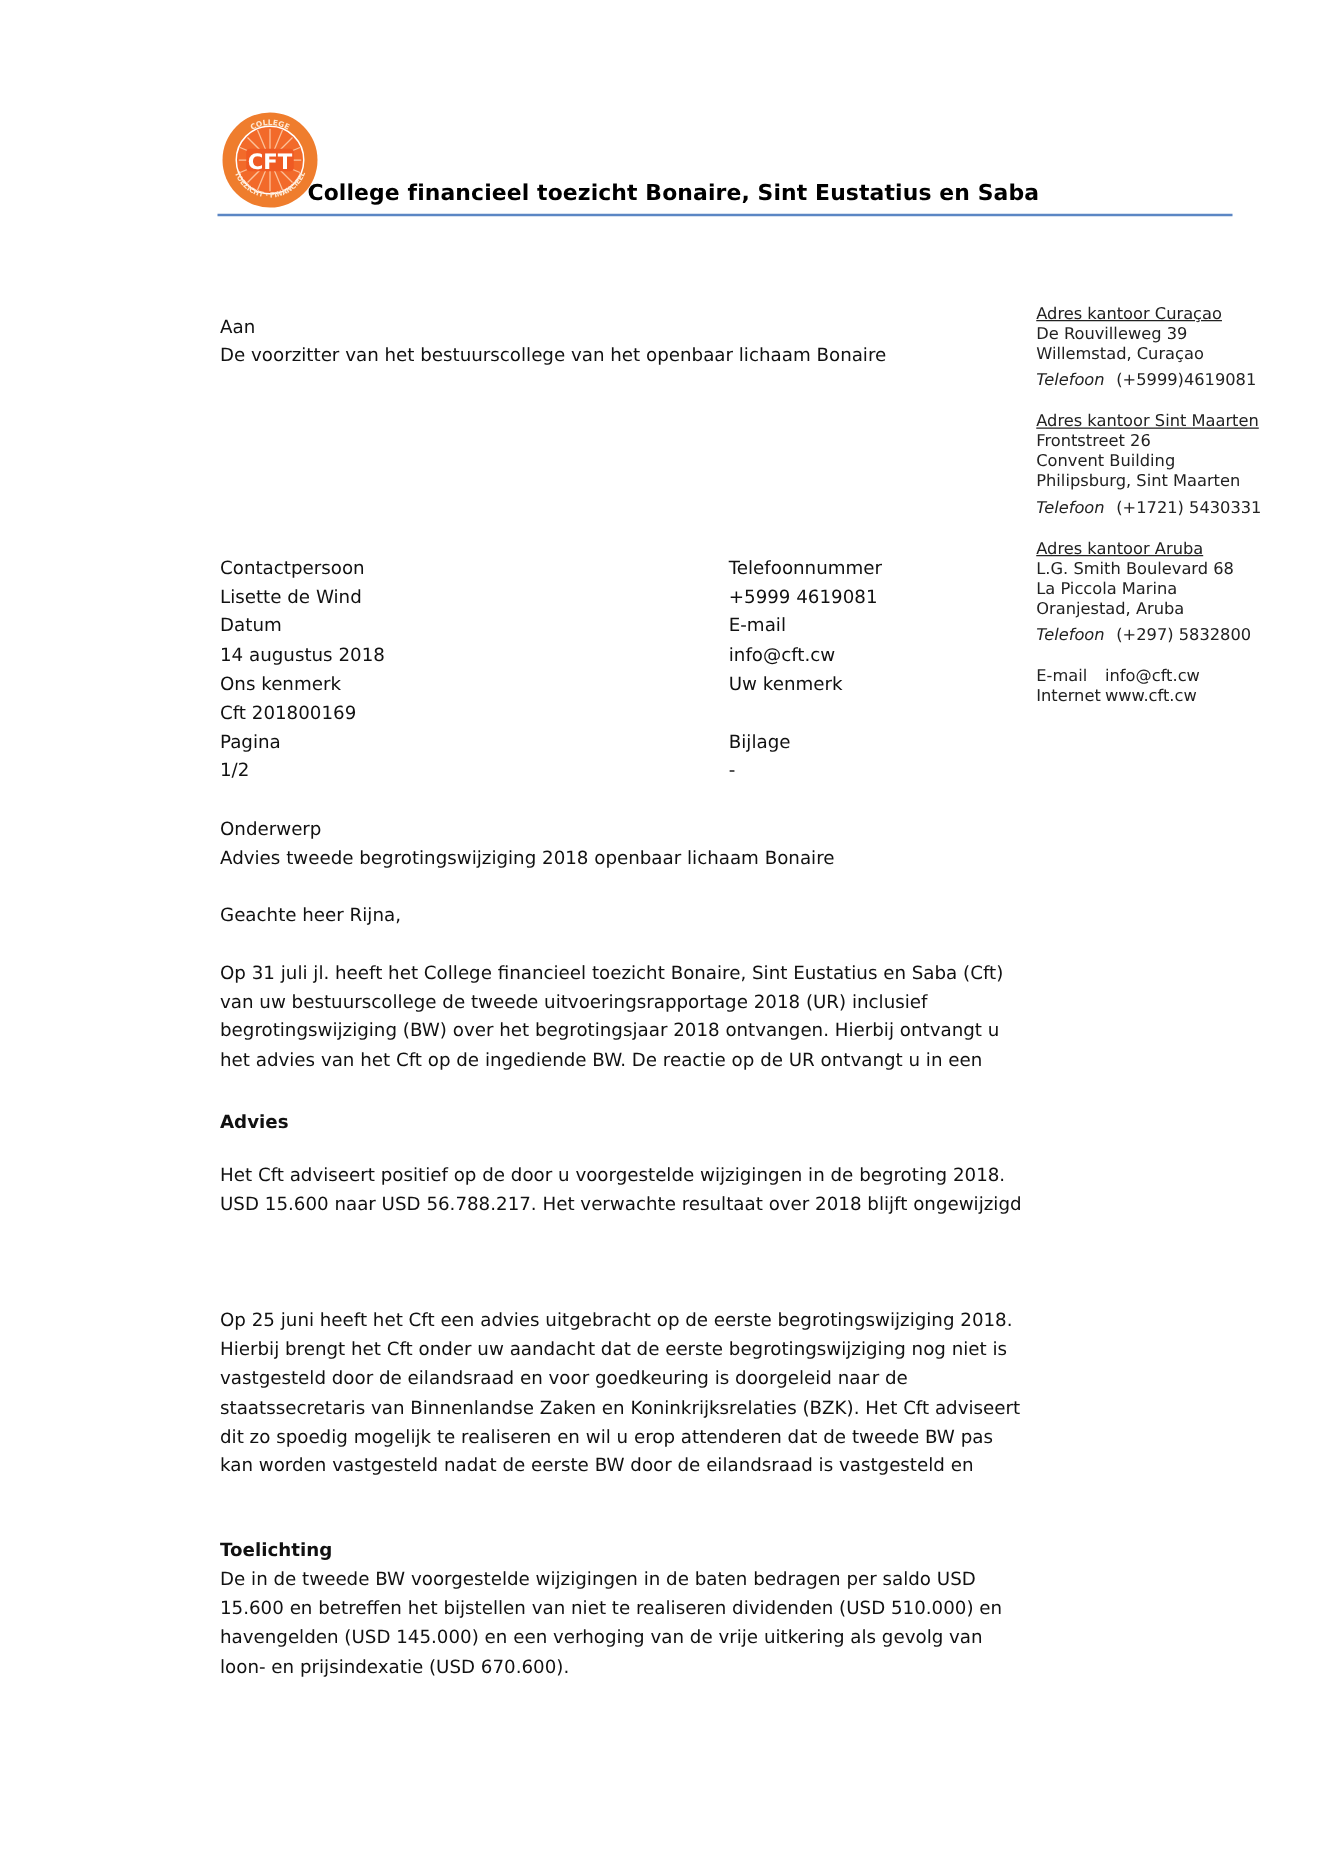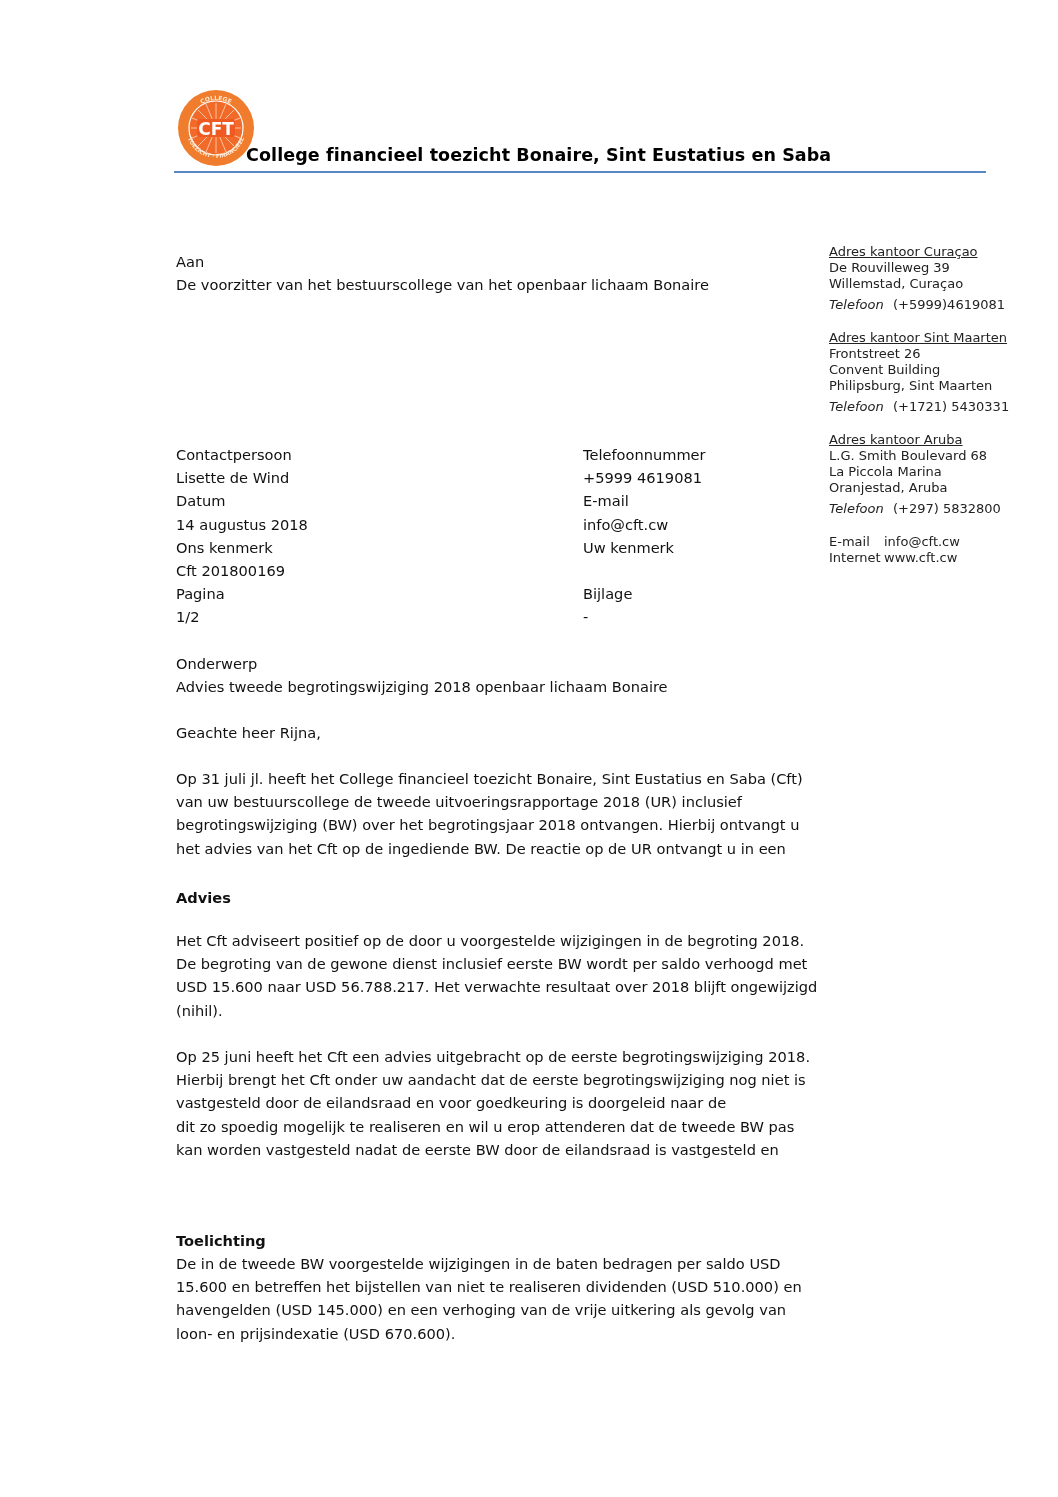--- a/index.html
+++ b/index.html
@@ -129,29 +129,28 @@
 <div class="abs body-text para1">
   <span class="line">Op 31 juli jl. heeft het College financieel toezicht Bonaire, Sint Eustatius en Saba (Cft)</span>
   <span class="line">van uw bestuurscollege de tweede uitvoeringsrapportage 2018 (UR) inclusief</span>
   <span class="line">begrotingswijziging (BW) over het begrotingsjaar 2018 ontvangen. Hierbij ontvangt u</span>
   <span class="line">het advies van het Cft op de ingediende BW. De reactie op de UR ontvangt u in een</span>
 </div>
 
 <div class="abs body-text h-advies">Advies</div>
 <div class="abs body-text para2">
   <span class="line">Het Cft adviseert positief op de door u voorgestelde wijzigingen in de begroting 2018.</span>
-  <span class="line">De begroting van de gewone dienst inclusief eerste BW wordt per saldo verhoogd met</span>
   <span class="line">USD 15.600 naar USD 56.788.217. Het verwachte resultaat over 2018 blijft ongewijzigd</span>
-  <span class="line">(nihil).</span>
 </div>
 
 <div class="abs body-text para3">
   <span class="line">Op 25 juni heeft het Cft een advies uitgebracht op de eerste begrotingswijziging 2018.</span>
   <span class="line">Hierbij brengt het Cft onder uw aandacht dat de eerste begrotingswijziging nog niet is</span>
   <span class="line">vastgesteld door de eilandsraad en voor goedkeuring is doorgeleid naar de</span>
+  <span class="line">staatssecretaris van Binnenlandse Zaken en Koninkrijksrelaties (BZK). Het Cft adviseert</span>
   <span class="line">dit zo spoedig mogelijk te realiseren en wil u erop attenderen dat de tweede BW pas</span>
   <span class="line">kan worden vastgesteld nadat de eerste BW door de eilandsraad is vastgesteld en</span>
 </div>
 
 <div class="abs body-text h-toel">Toelichting</div>
 <div class="abs body-text para4">
   <span class="line">De in de tweede BW voorgestelde wijzigingen in de baten bedragen per saldo USD</span>
   <span class="line">15.600 en betreffen het bijstellen van niet te realiseren dividenden (USD 510.000) en</span>
   <span class="line">havengelden (USD 145.000) en een verhoging van de vrije uitkering als gevolg van</span>
   <span class="line">loon- en prijsindexatie (USD 670.600).</span>

